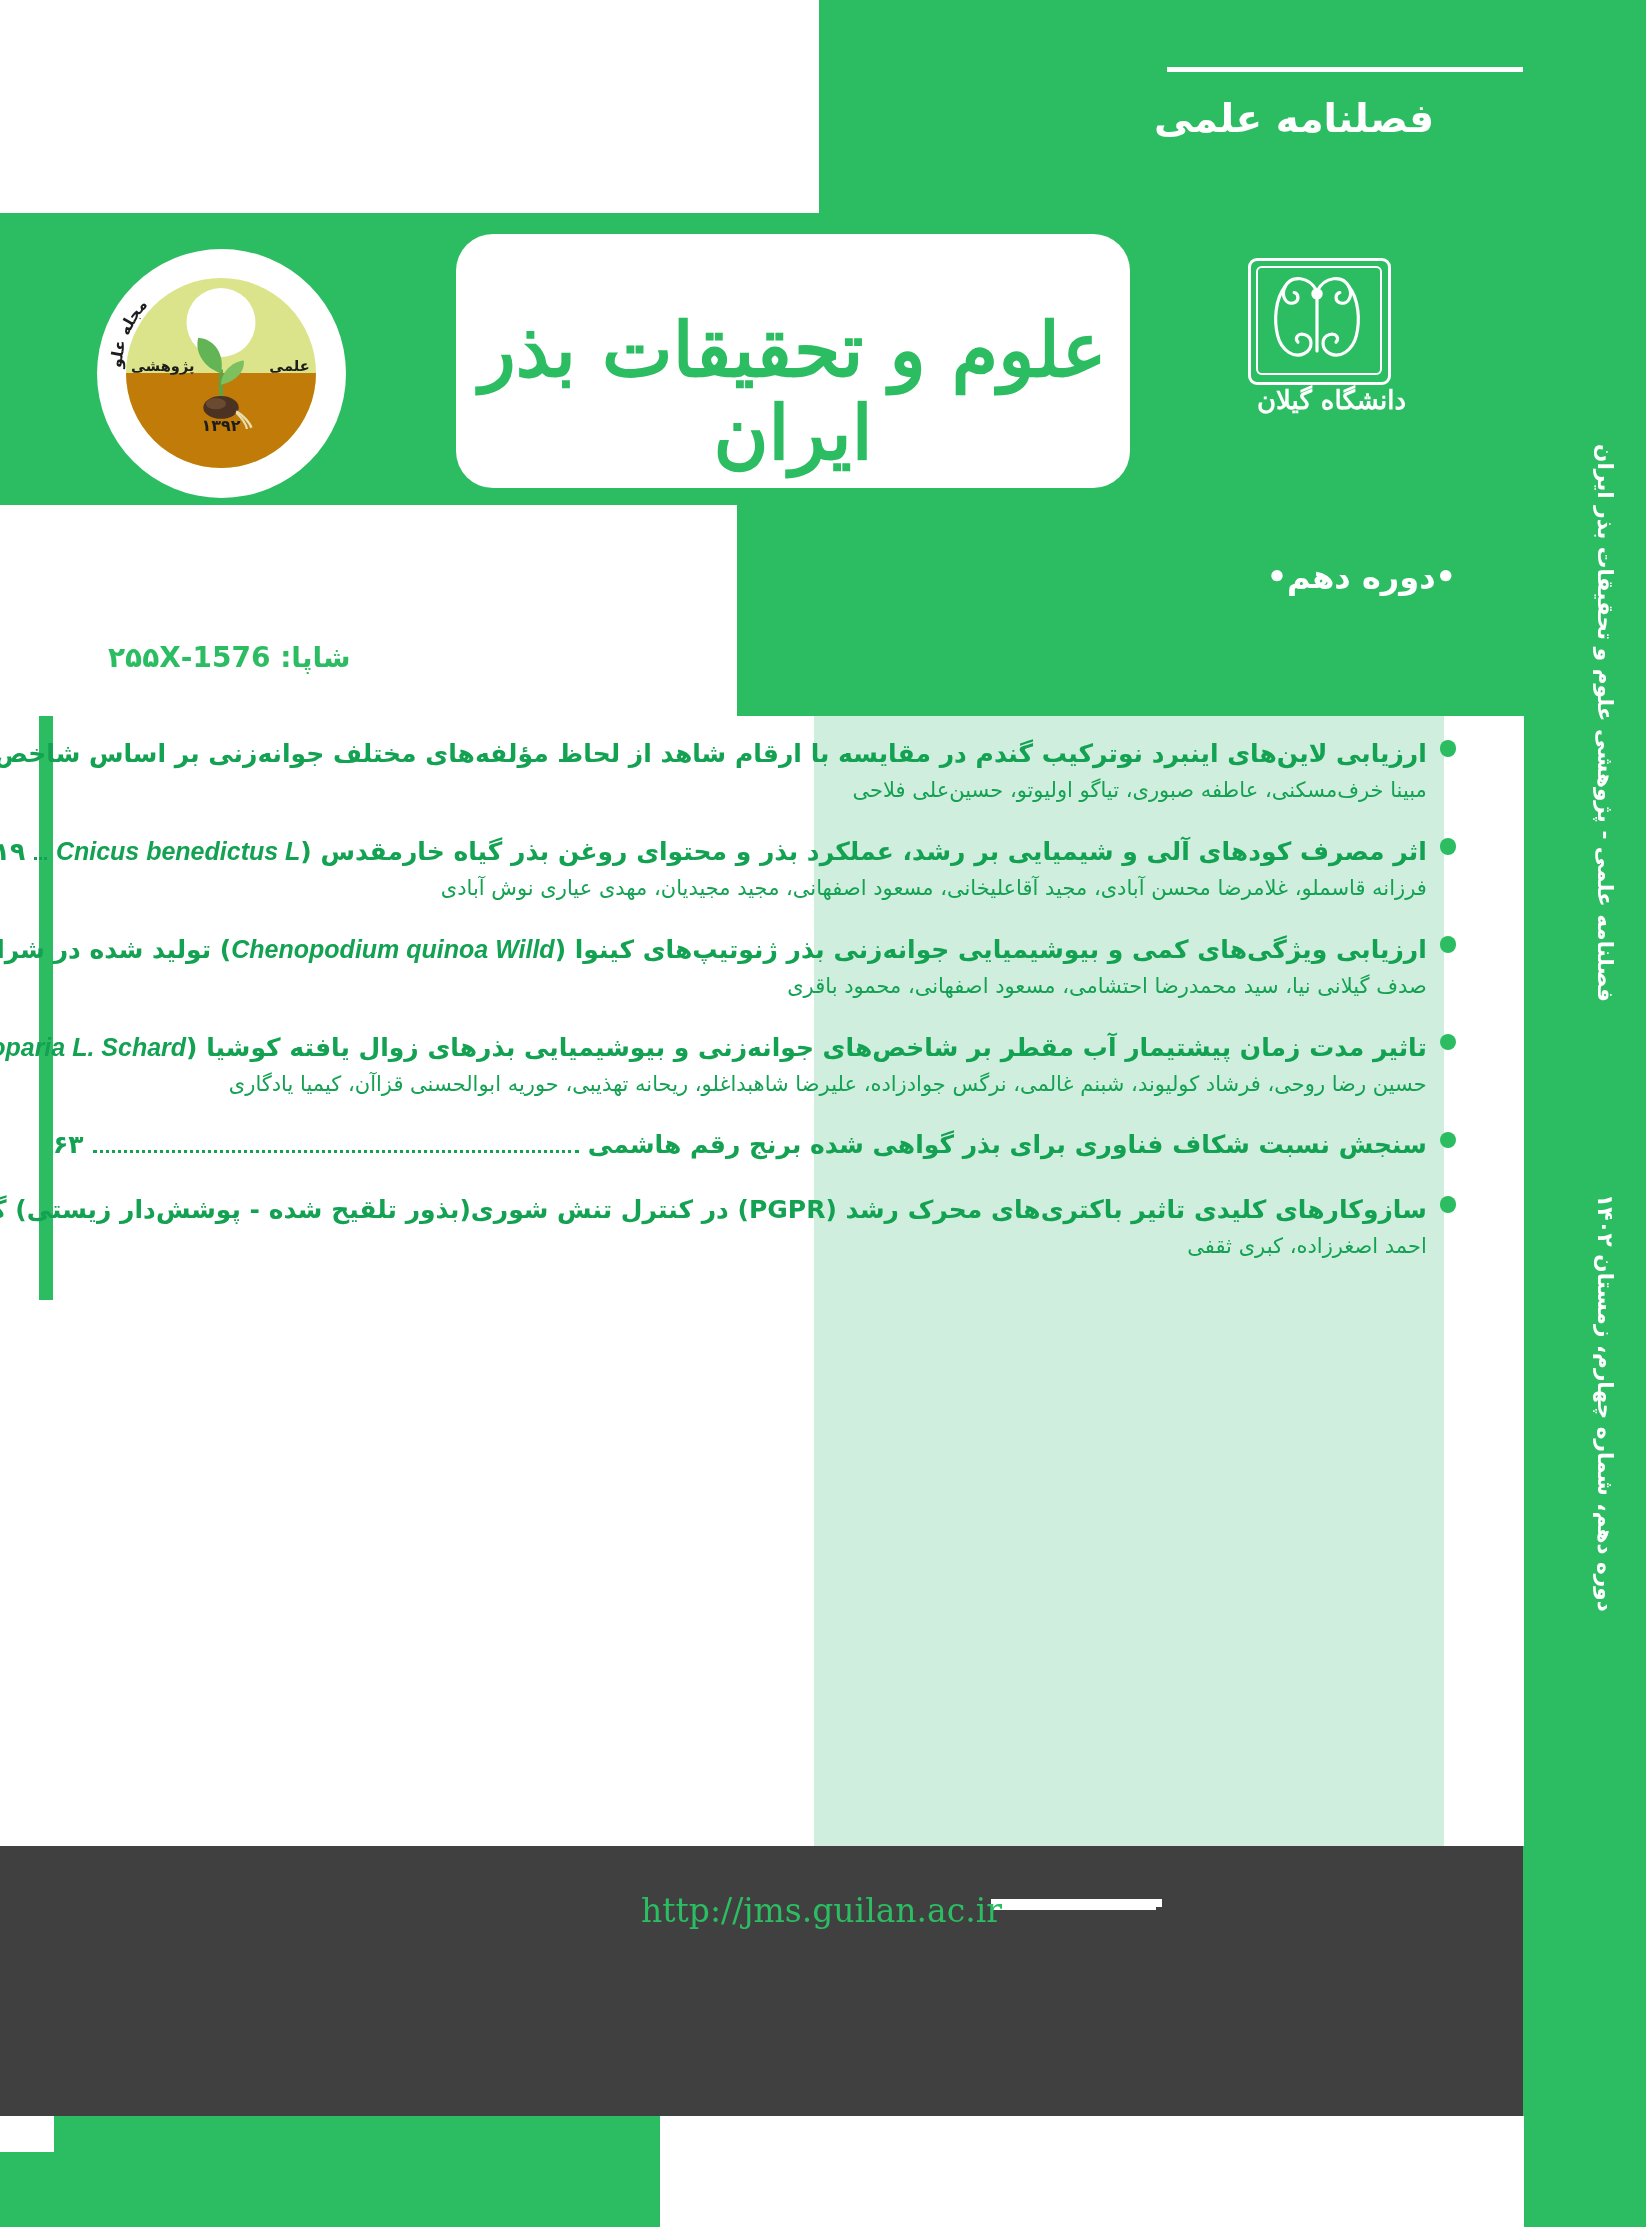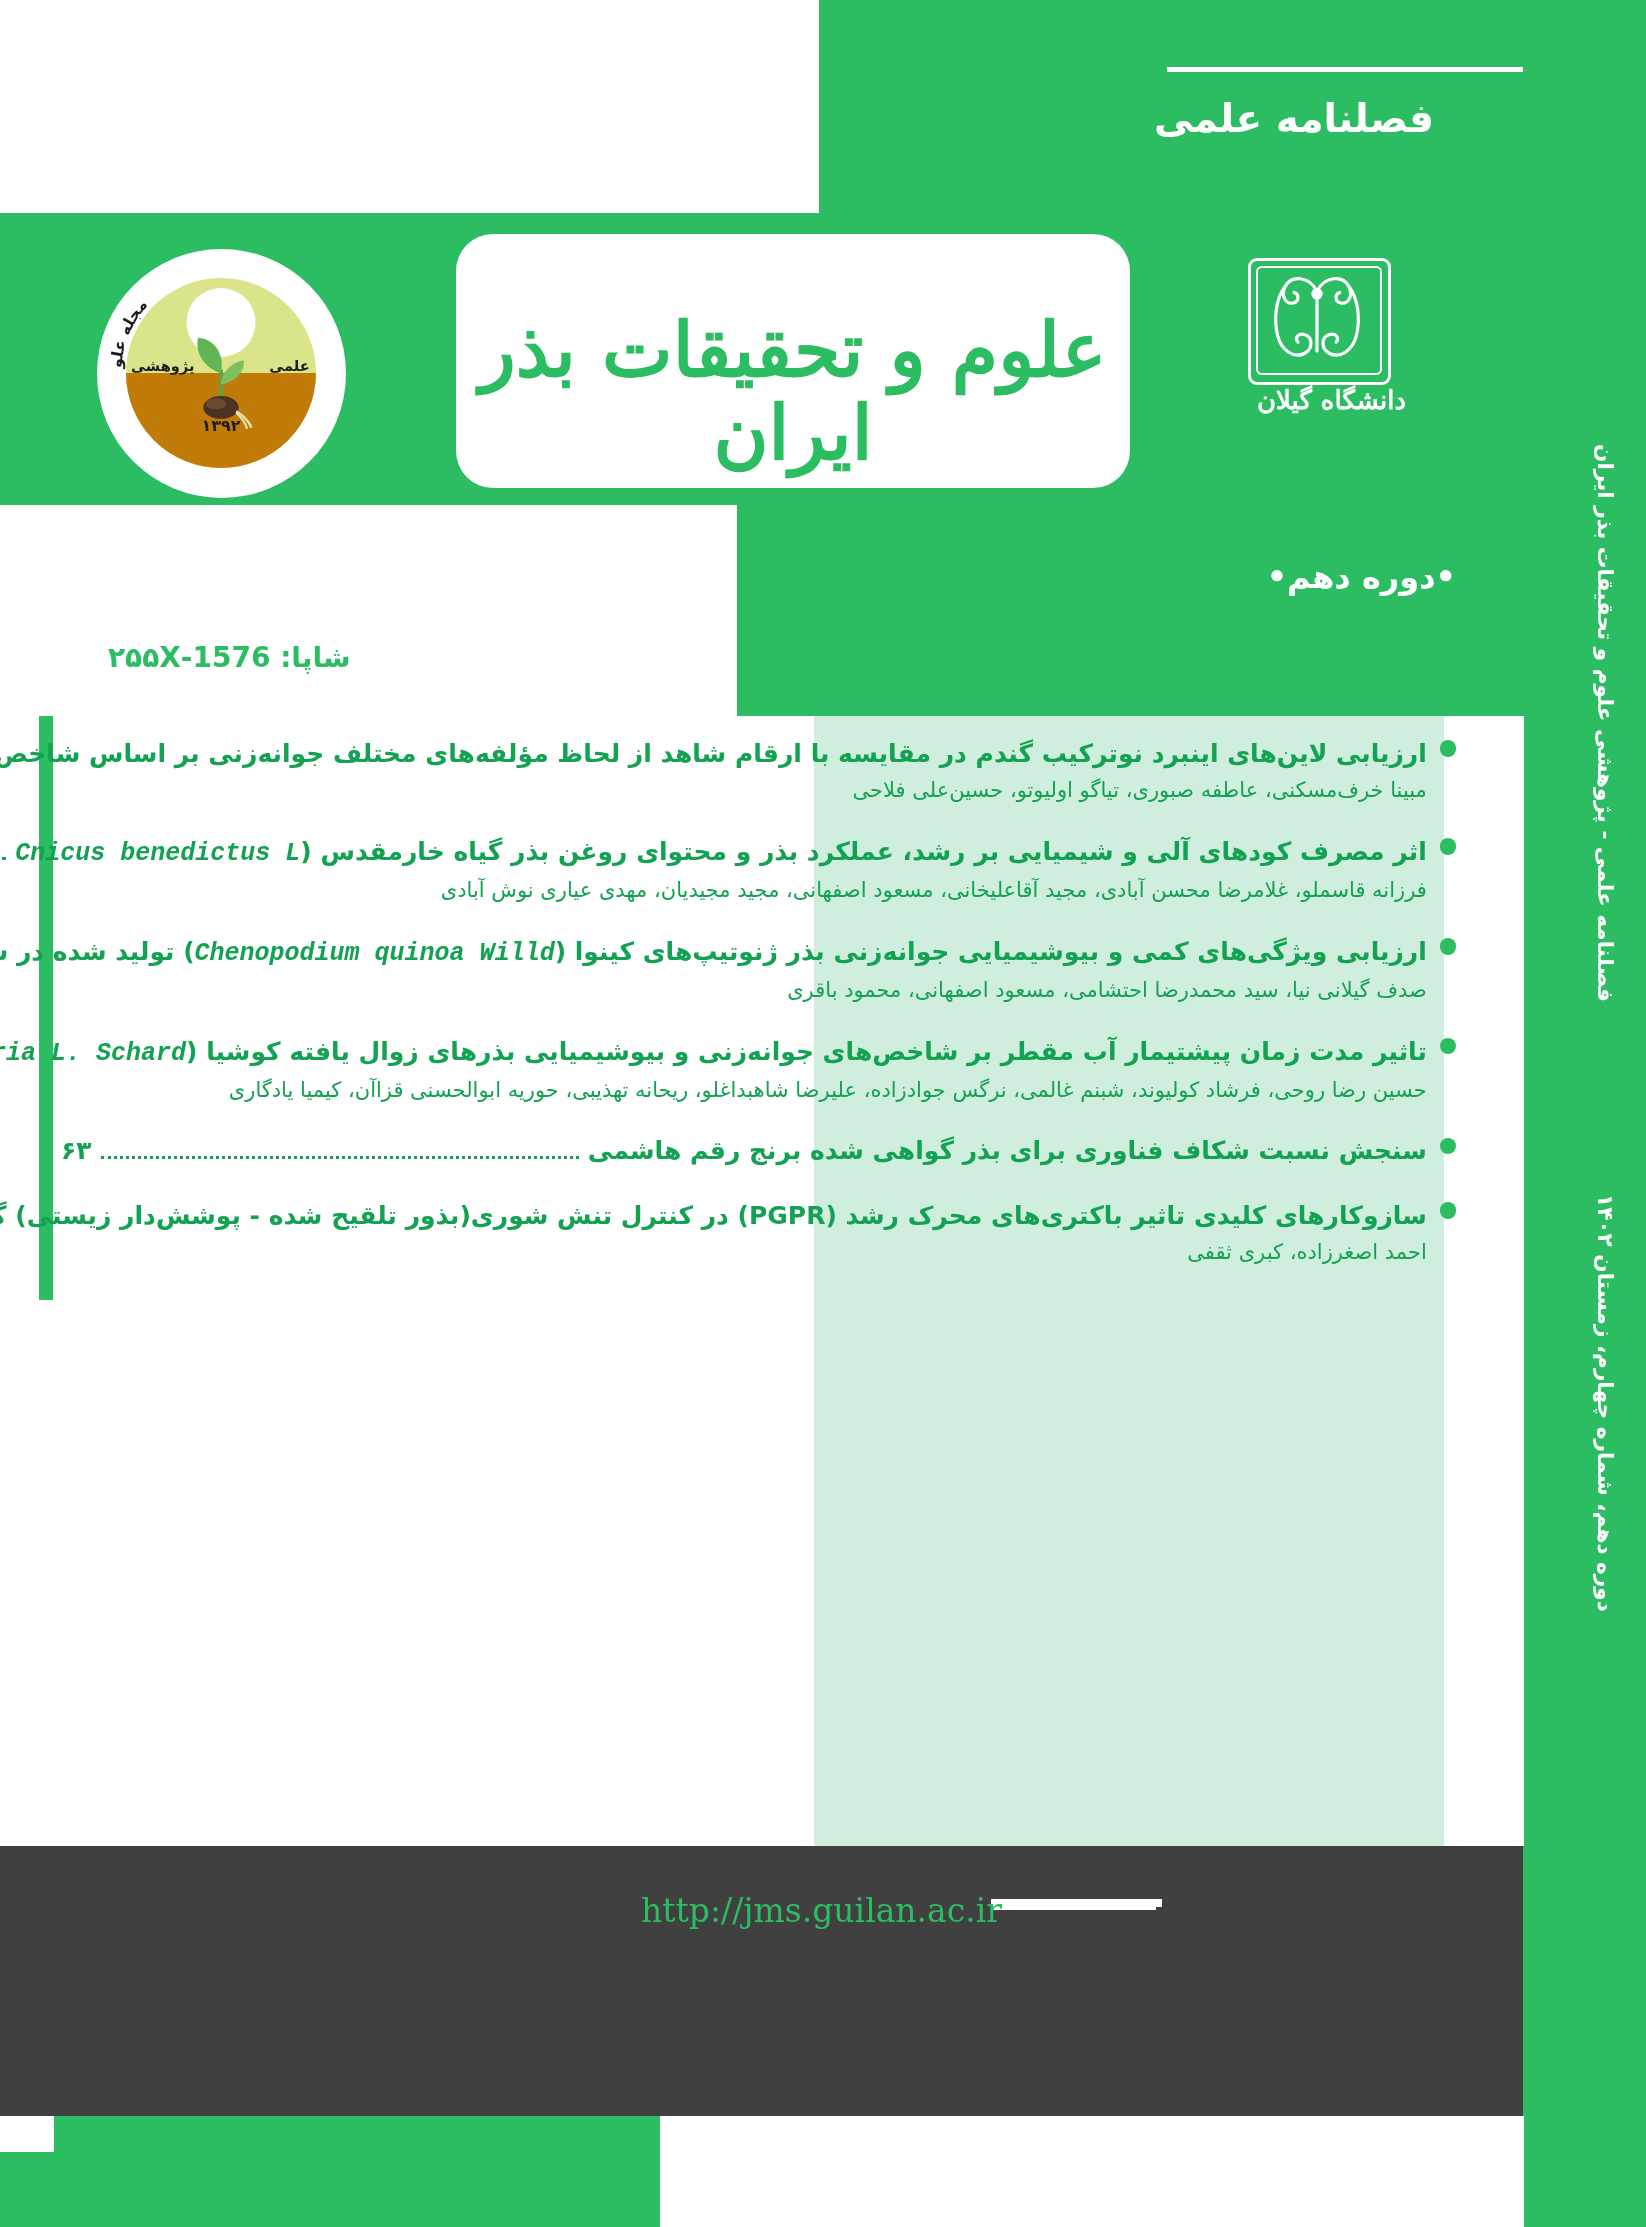--- a/index.html
+++ b/index.html
@@ -142,29 +142,29 @@
   }
   .toc-texts{flex:1 1 auto;min-width:0;}
   .toc-titlerow{
     display:flex;flex-direction:row;align-items:baseline;width:100%;
   }
   .toc-title{
     flex:0 1 auto;color:#13a152;font-size:25px;font-weight:bold;
     direction:rtl;white-space:nowrap;line-height:1.35;
   }
   .toc-title .latin{
-    font-family:Liberation Mono, monospace;font-style:italic;
+    font-family:Liberation Sans, sans-serif;font-style:italic;
     font-weight:bold;
   }
   .toc-dots{
     flex:1 1 auto;border-bottom:3.2px dotted #13a152;margin:0 9px 7.6px 9px;
     min-width:12.7px;height:0;
   }
   .toc-page{
-    flex:0 0 auto;color:#13a152;font-size:25px;font-weight:bold;padding-left:8px;
+    flex:0 0 auto;color:#13a152;font-size:25px;font-weight:bold;
   }
   .toc-authors{
     color:#13a152;font-size:21px;direction:rtl;text-align:right;
     margin-top:6.3px;line-height:1.3;
   }
 
   
   .rail-text{
     position:absolute;right:28px;color:#ffffff;font-size:21.6px;font-weight:bold;
     direction:rtl;white-space:nowrap;

